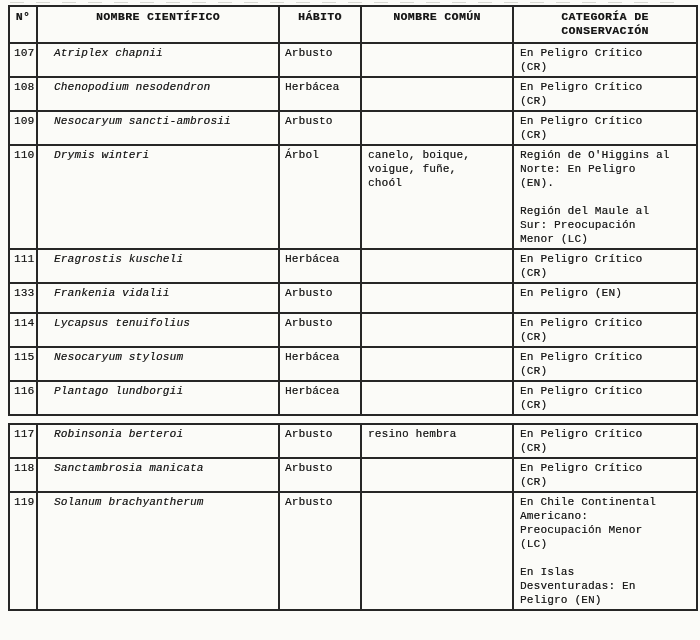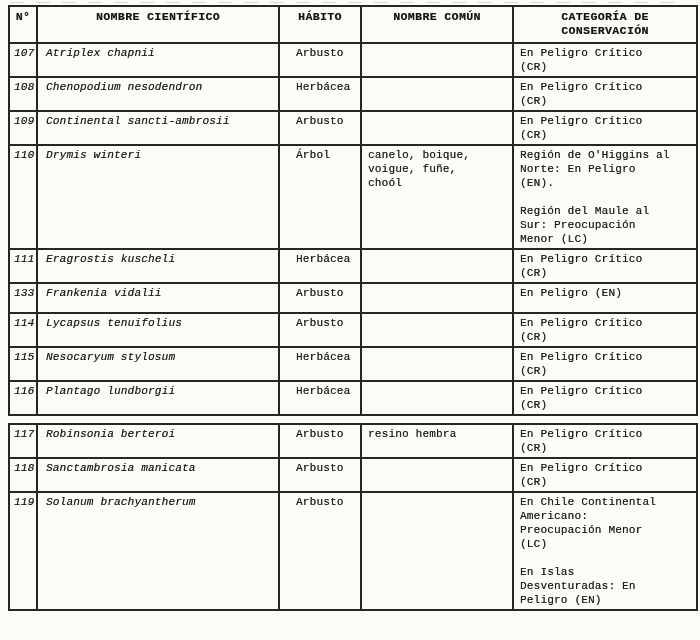--- a/index.html
+++ b/index.html
@@ -56,23 +56,23 @@
     text-align: center;
     padding: 3px 2px 2px 2px;
     height: 30px;
     letter-spacing: .4px;
   }
   td { padding: 2px 4px 2px 6px; }
 
   
   .frag1 tbody td { height: 24px; }
 
-  td.c-num        { text-align: right; padding-left: 4px; font-style: italic; }
-  td.c-cientifico { font-style: italic; padding-left: 8px; }
-  td.c-habito     { padding-left: 16px; }
+  td.c-num        { text-align: right; padding-left: 4px; }
+  td.c-cientifico { font-style: italic; padding-left: 16px; }
+  td.c-habito     { padding-left: 5px; }
   td.c-comun      { }
   td.c-categoria  { padding-left: 6px; }
 
   .frag2 { margin-top: 7px; }
 </style>
 </head>
 <body>
 
 <div class="page">
   <div class="scan-artifact"></div>
@@ -107,21 +107,21 @@
         <tr>
           <td class="c-num">108</td>
           <td class="c-cientifico">Chenopodium nesodendron</td>
           <td class="c-habito">Herbácea</td>
           <td class="c-comun"></td>
           <td class="c-categoria">En Peligro Crítico
 (CR)</td>
         </tr>
         <tr>
           <td class="c-num">109</td>
-          <td class="c-cientifico">Continental sancti-ambrosii</td>
+          <td class="c-cientifico">Nesocaryum sancti-ambrosii</td>
           <td class="c-habito">Arbusto</td>
           <td class="c-comun"></td>
           <td class="c-categoria">En Peligro Crítico
 (CR)</td>
         </tr>
         <tr>
           <td class="c-num">110</td>
           <td class="c-cientifico">Drymis winteri</td>
           <td class="c-habito">Árbol</td>
           <td class="c-comun">canelo, boique,

